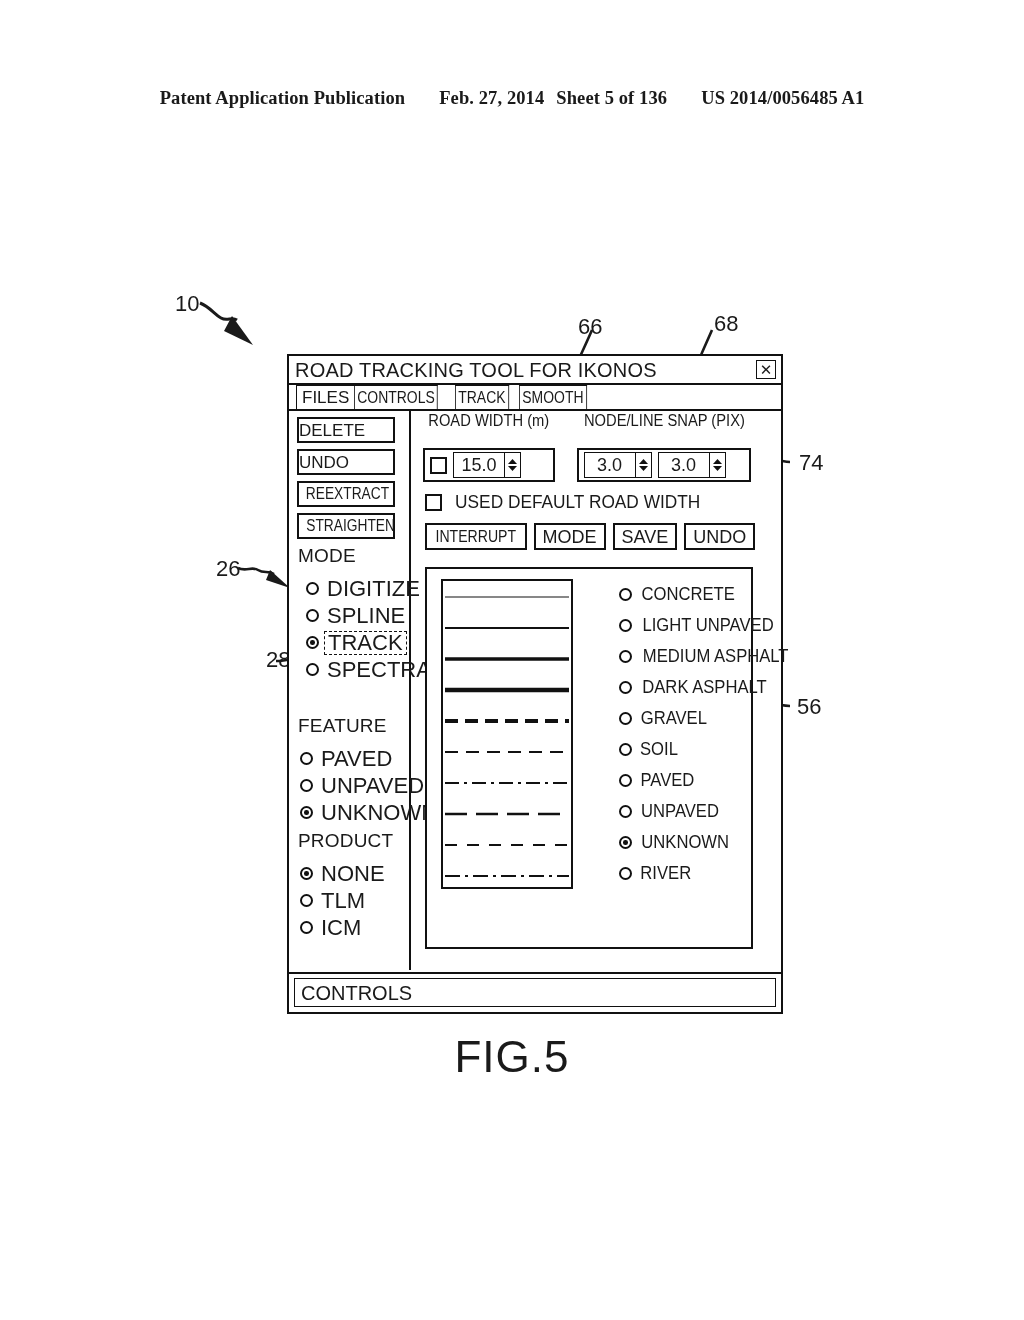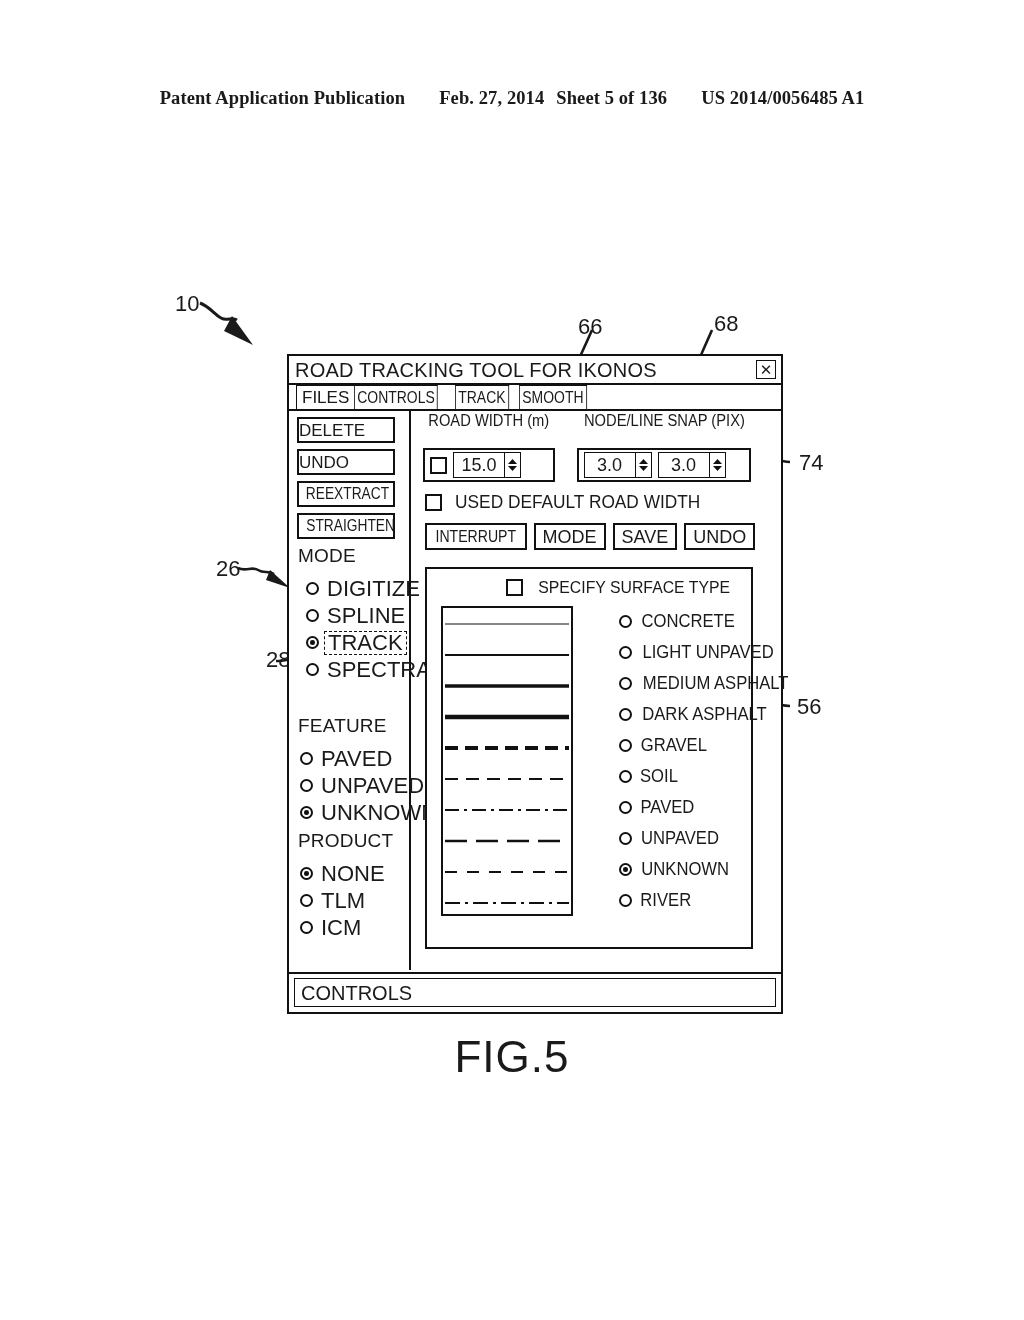--- a/index.html
+++ b/index.html
@@ -344,26 +344,20 @@
           <div class="abtn">
             <span>SAVE</span>
           </div>
           <div class="abtn">
             <span>UNDO</span>
           </div>
         </div>
 
         <div class="surfpanel">
 
-          <div class="surfhead">
-            <span class="chk"></span>
-            <span class="lbl">
-              <span>SPECIFY SURFACE TYPE</span>
-            </span>
-          </div>
 
           <div class="surfbody">
 
             <div class="linebox">
               <div class="linecell">
                 <svg width="128" height="10">
                     <line x1="2" y1="5" x2="126" y2="5" stroke="#111" stroke-width="1.2"></line>
                   </svg>
               </div>
               <div class="linecell">

